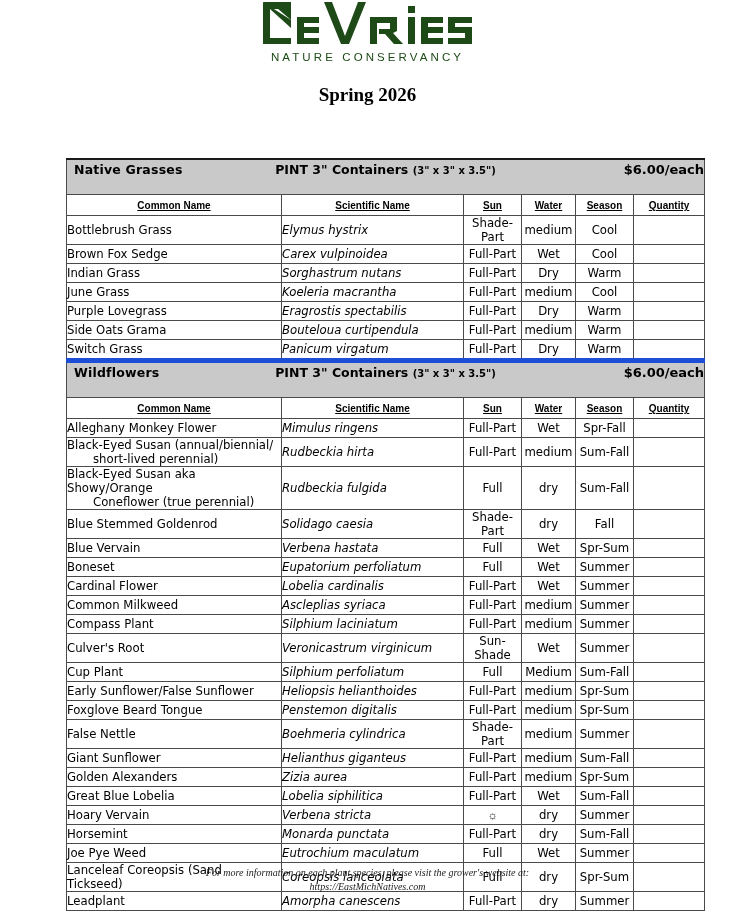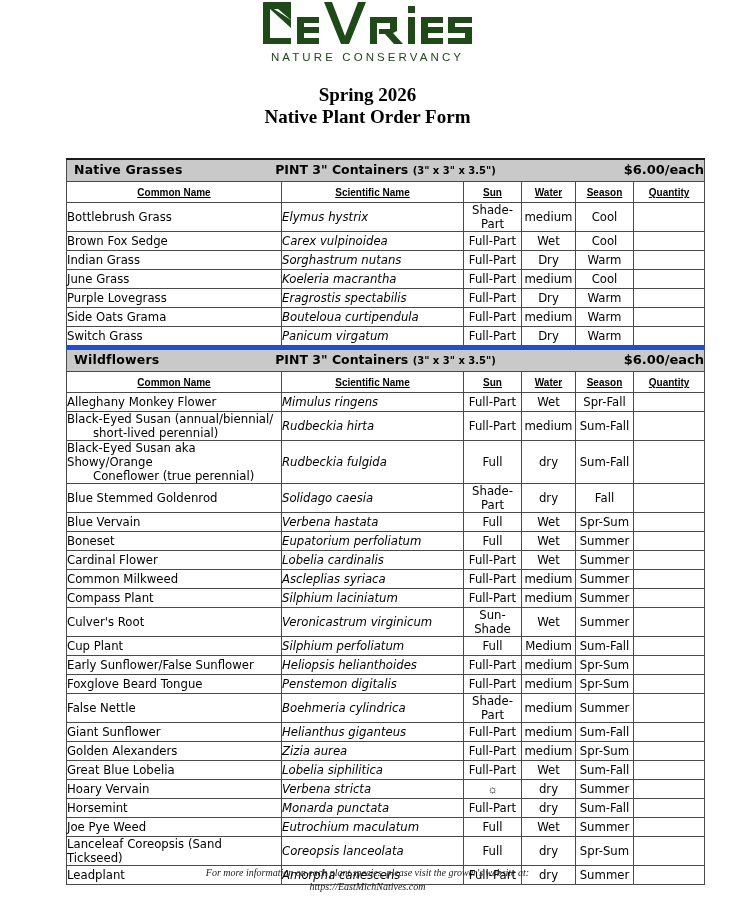--- a/index.html
+++ b/index.html
@@ -79,21 +79,21 @@
   tr.banner td {
     background: #c9c9c9;
     border-top: 2px solid #1a1a1a;
     border-bottom: 1px solid #4a4a4a;
     border-left: 1px solid #4a4a4a;
     border-right: 1px solid #4a4a4a;
     height: 19px;
   }
   .banner-inner {
     position: relative;
-    height: 21px;
+    height: 34px;
     line-height: 19px;
     font-family: "DejaVu Sans", sans-serif;
   }
   .banner-cat {
     position: absolute;
     left: 7px;
     top: 0;
     font-size: 12.5px;
     font-weight: bold;
     letter-spacing: 0.2px;
@@ -207,21 +207,20 @@
       <path d="M160 17 L160 44 L182 44 L182 38 L167 38 L167 33 L182 33 L182 27 L167 27 L167 23 L182 23 L182 17 Z"></path>
 
       <path d="M187 17 L211 17 L211 23 L194 23 L194 27 L211 27 L211 44 L187 44 L187 38 L204 38 L204 33 L187 33 Z"></path>
     </g>
   </svg>
   <div class="logo-sub">NATURE CONSERVANCY</div>
 </div>
 
 <div class="doc-title">
   <span>Spring 2026</span>
-  <span class="line2">Native Plant Order Form</span>
 </div>
 
 <div class="sheet">
   <table class="plants">
     <colgroup>
       <col class="c-common">
         <col class="c-sci">
         <col class="c-sun">
       <col class="c-water">
         <col class="c-season">

